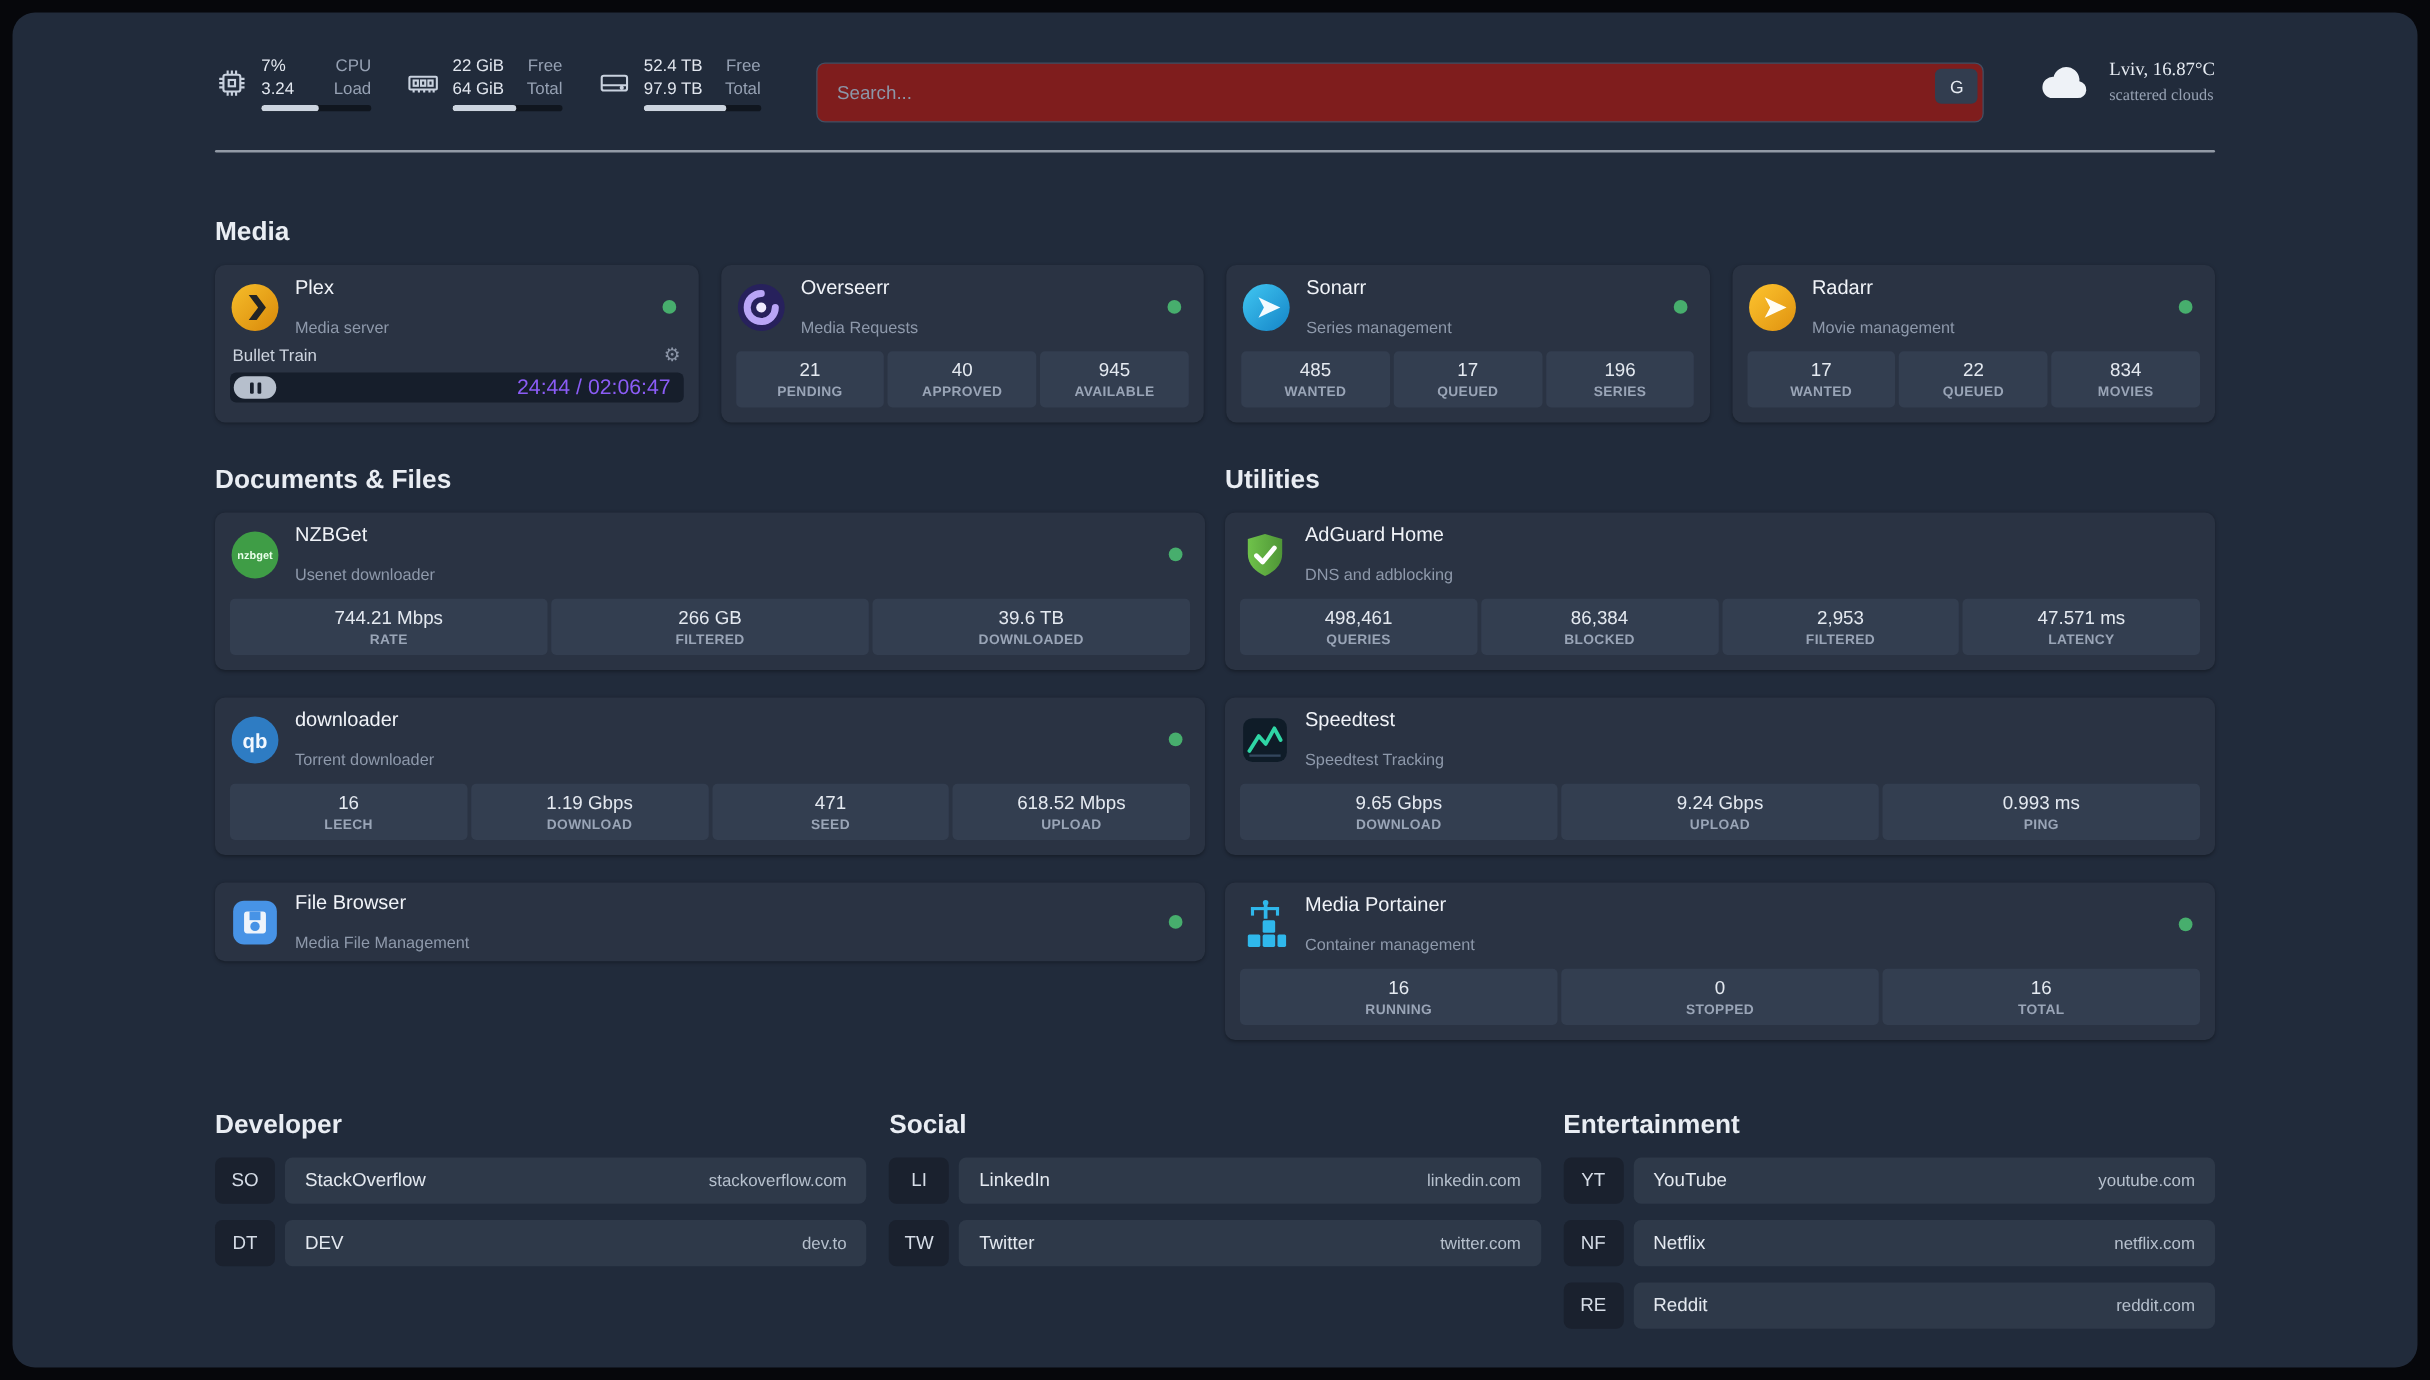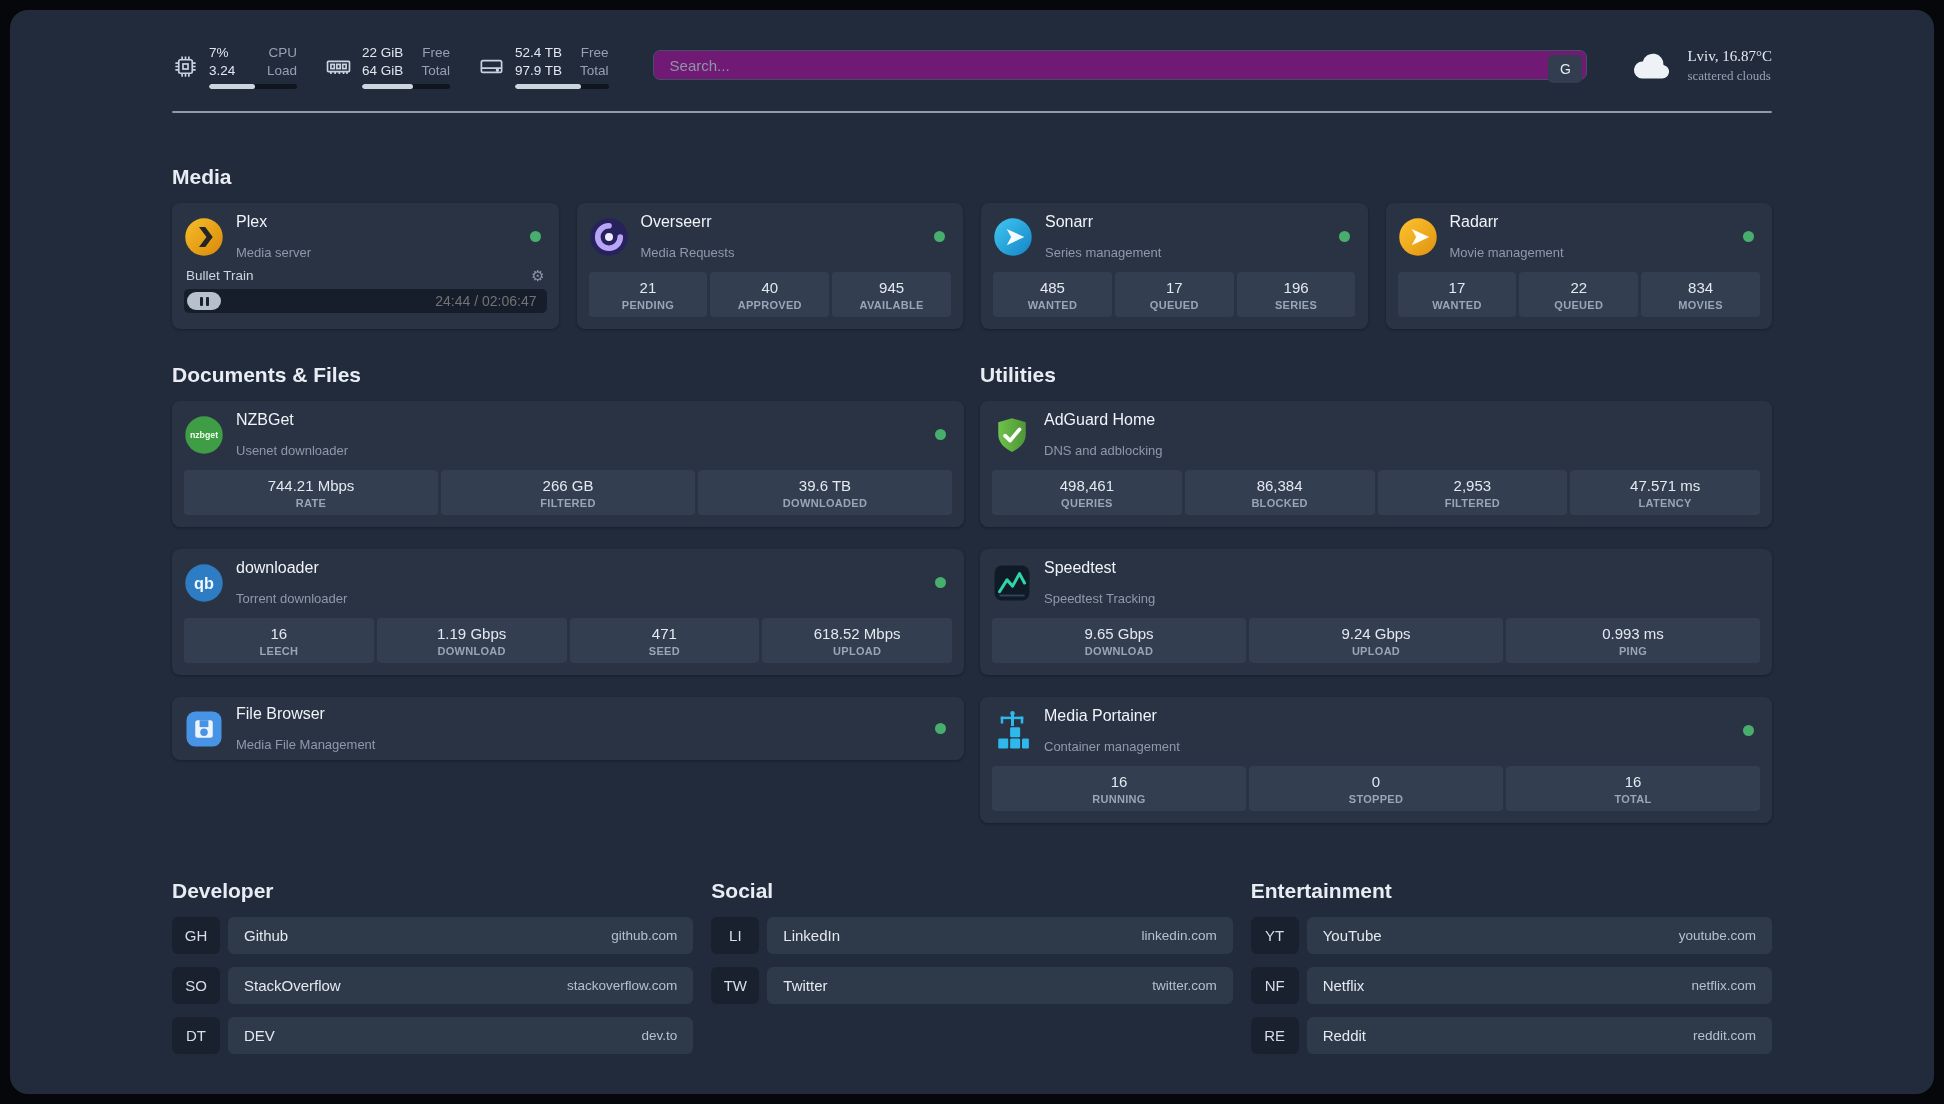--- a/index.html
+++ b/index.html
@@ -14,21 +14,21 @@
   .resource { display:flex; gap:10px; align-items:center; }
   .res-icon { width:27px; height:27px; flex:0 0 auto; }
   .res-main { display:flex; flex-direction:column; min-width:88px; }
   .res-row { display:flex; justify-content:space-between; gap:18px; font-size:13.5px; line-height:1.35; }
   .res-val { color:#e2e7ef; }
   .res-lab { color:#96a1b3; }
   .bar { height:5px; border-radius:3px; background:#10161f; overflow:hidden; margin-top:4px; }
   .fill { height:100%; background:#ccd4df; border-radius:3px; width:50%; }
 
   .searchwrap { flex:1; margin:6px 44px 0 44px; position:relative; }
-  .search-input { width:100%; height:30px; background:#701a75; border:1px solid #434f63; border-radius:7px; color:#dfe5ee; font-size:15px; padding:0 50px 0 16px; outline:none; }
+  .search-input { width:100%; height:48px; background:#7f1d1d; border:1px solid #434f63; border-radius:7px; color:#dfe5ee; font-size:15px; padding:0 50px 0 16px; outline:none; }
   .search-input::placeholder { color:#8c96a8; }
   .g-btn { position:absolute; right:5px; top:5px; height:28px; width:34px; background:#323d4f; border:none; border-radius:5px; color:#e6ebf2; font-size:14px; cursor:pointer; }
 
   .weather { display:flex; gap:12px; align-items:center; margin-top:4px;font-family:Liberation Serif, serif; }
   .weather-icon { width:44px; height:30px; flex:0 0 auto; }
   .weather-loc { font-size:15px; color:#e6ebf2; }
   .weather-cond { font-size:13px; color:#96a1b3; margin-top:3px; }
 
   .divider { margin-top:22px; height:2px; background:rgba(222,229,238,.6); border-radius:1px; }
 
@@ -56,21 +56,21 @@
   .stat-l { font-size:11px; font-weight:700; color:#9aa5b7; margin-top:3px; letter-spacing:.3px; }
 
   
   .player { margin-top:8px; }
   .player-top { display:flex; align-items:center; justify-content:space-between; padding:0 2px; }
   .player-title { font-size:13.5px; color:#cdd4df; }
   .gear { color:#8b95a7; font-size:15px; line-height:1; cursor:pointer; }
   .player-bar { margin-top:6px; height:24px; background:#161e2b; border-radius:5px; display:flex; align-items:center; padding:0 10px 0 3px; }
   .pause-chip { width:34px; height:18px; background:#b6bfcc; border-radius:9px; display:flex; align-items:center; justify-content:center; gap:3px; cursor:pointer; }
   .pause-chip span { width:3px; height:9px; background:#19212e; border-radius:1px; display:block; }
-  .player-time { margin-left:auto; font-size:14px; color:#737373; }
+  .player-time { margin-left:auto; font-size:17px; color:#8b5cf6; }
 
   
   .bookmarks { display:grid; grid-template-columns:repeat(3,1fr); gap:18px; margin-top:56px; align-items:start; }
   .bm-rows { display:flex; flex-direction:column; gap:13px; margin-top:14px; }
   .bm-row { display:flex; height:37px; cursor:pointer; }
   .bm-abbr { width:48px; background:#1a212e; border-radius:6px; display:flex; align-items:center; justify-content:center; font-size:15px; color:#d6dde7; margin-right:8px; flex:0 0 auto; }
   .bm-pill { flex:1; background:#2e3949; border-radius:6px; display:flex; align-items:center; padding:0 16px; }
   .bm-name { font-size:15px; color:#e4e9f0; }
   .bm-url { margin-left:auto; font-size:13.5px; color:#b6c0cd; }
 
@@ -536,27 +536,20 @@
       </div>
     </div>
   </div>
 
   <div class="bookmarks">
 
     <div>
       <div class="group-title">Developer</div>
       <div class="bm-rows">
         <div class="bm-row">
-          <div class="bm-abbr">GH</div>
-          <div class="bm-pill">
-                  <span class="bm-name">Github</span>
-                  <span class="bm-url">github.com</span>
-                </div>
-        </div>
-        <div class="bm-row">
           <div class="bm-abbr">SO</div>
           <div class="bm-pill">
                   <span class="bm-name">StackOverflow</span>
                   <span class="bm-url">stackoverflow.com</span>
                 </div>
         </div>
         <div class="bm-row">
           <div class="bm-abbr">DT</div>
           <div class="bm-pill">
                   <span class="bm-name">DEV</span>

